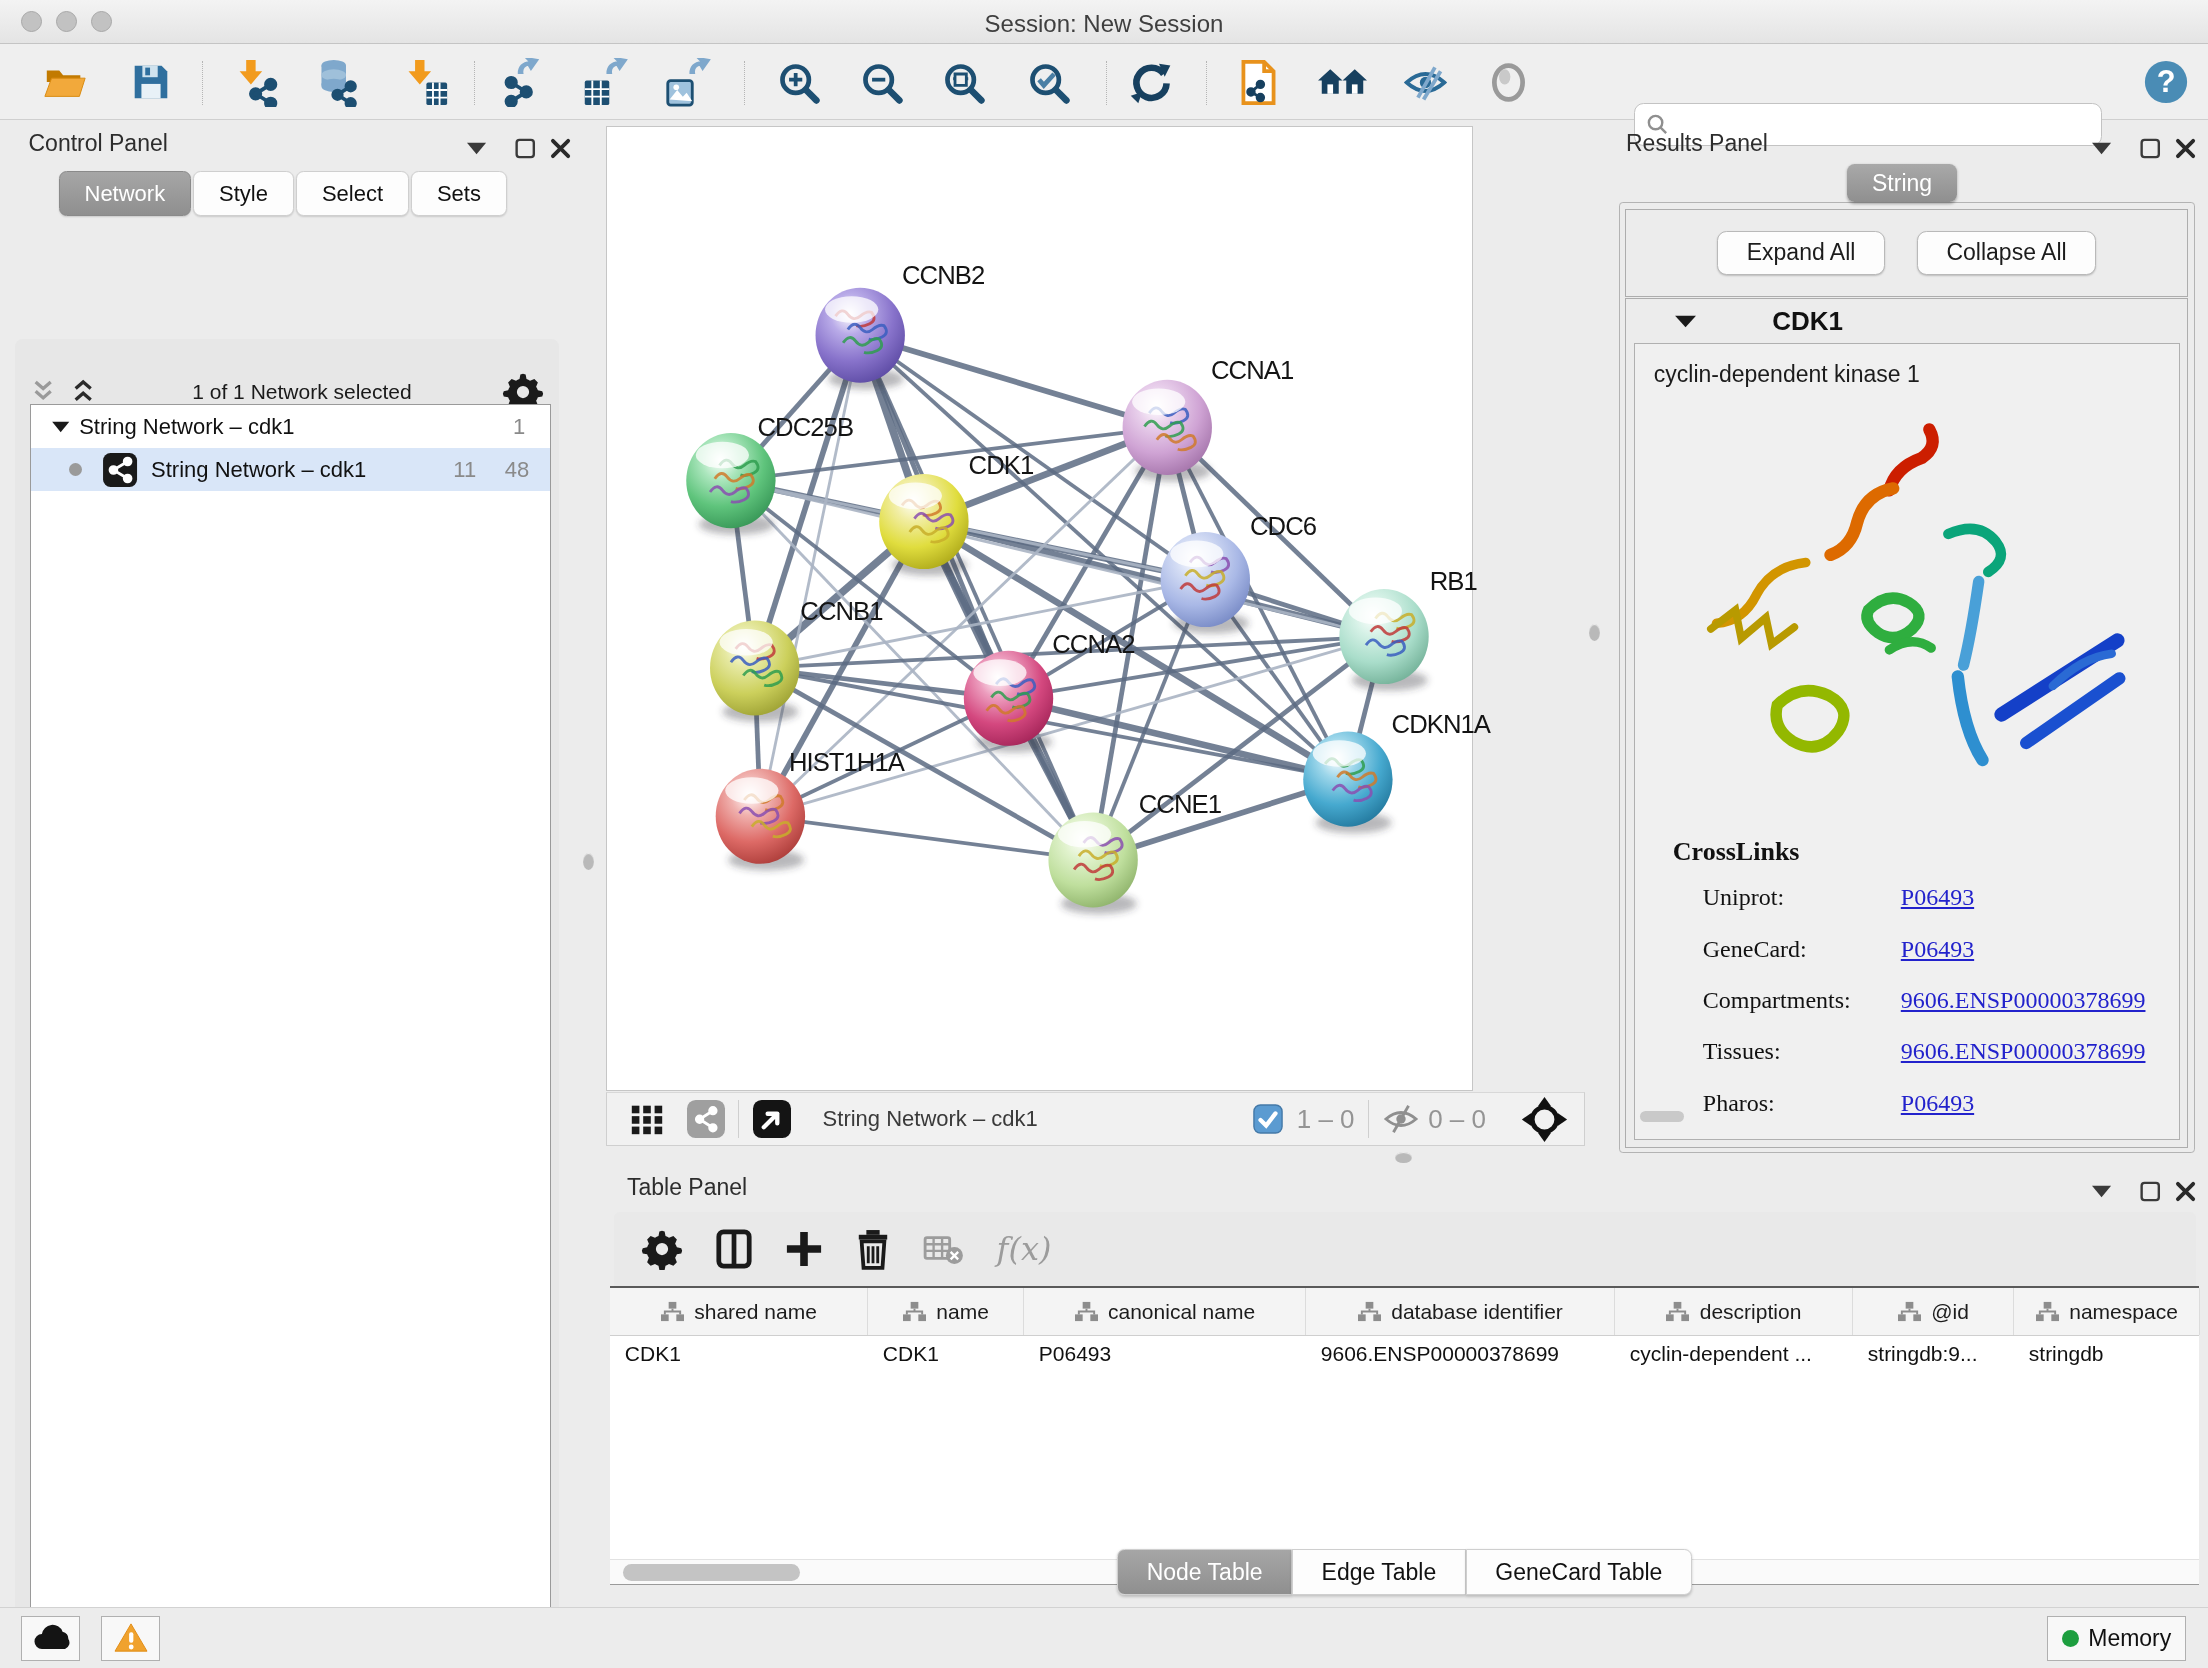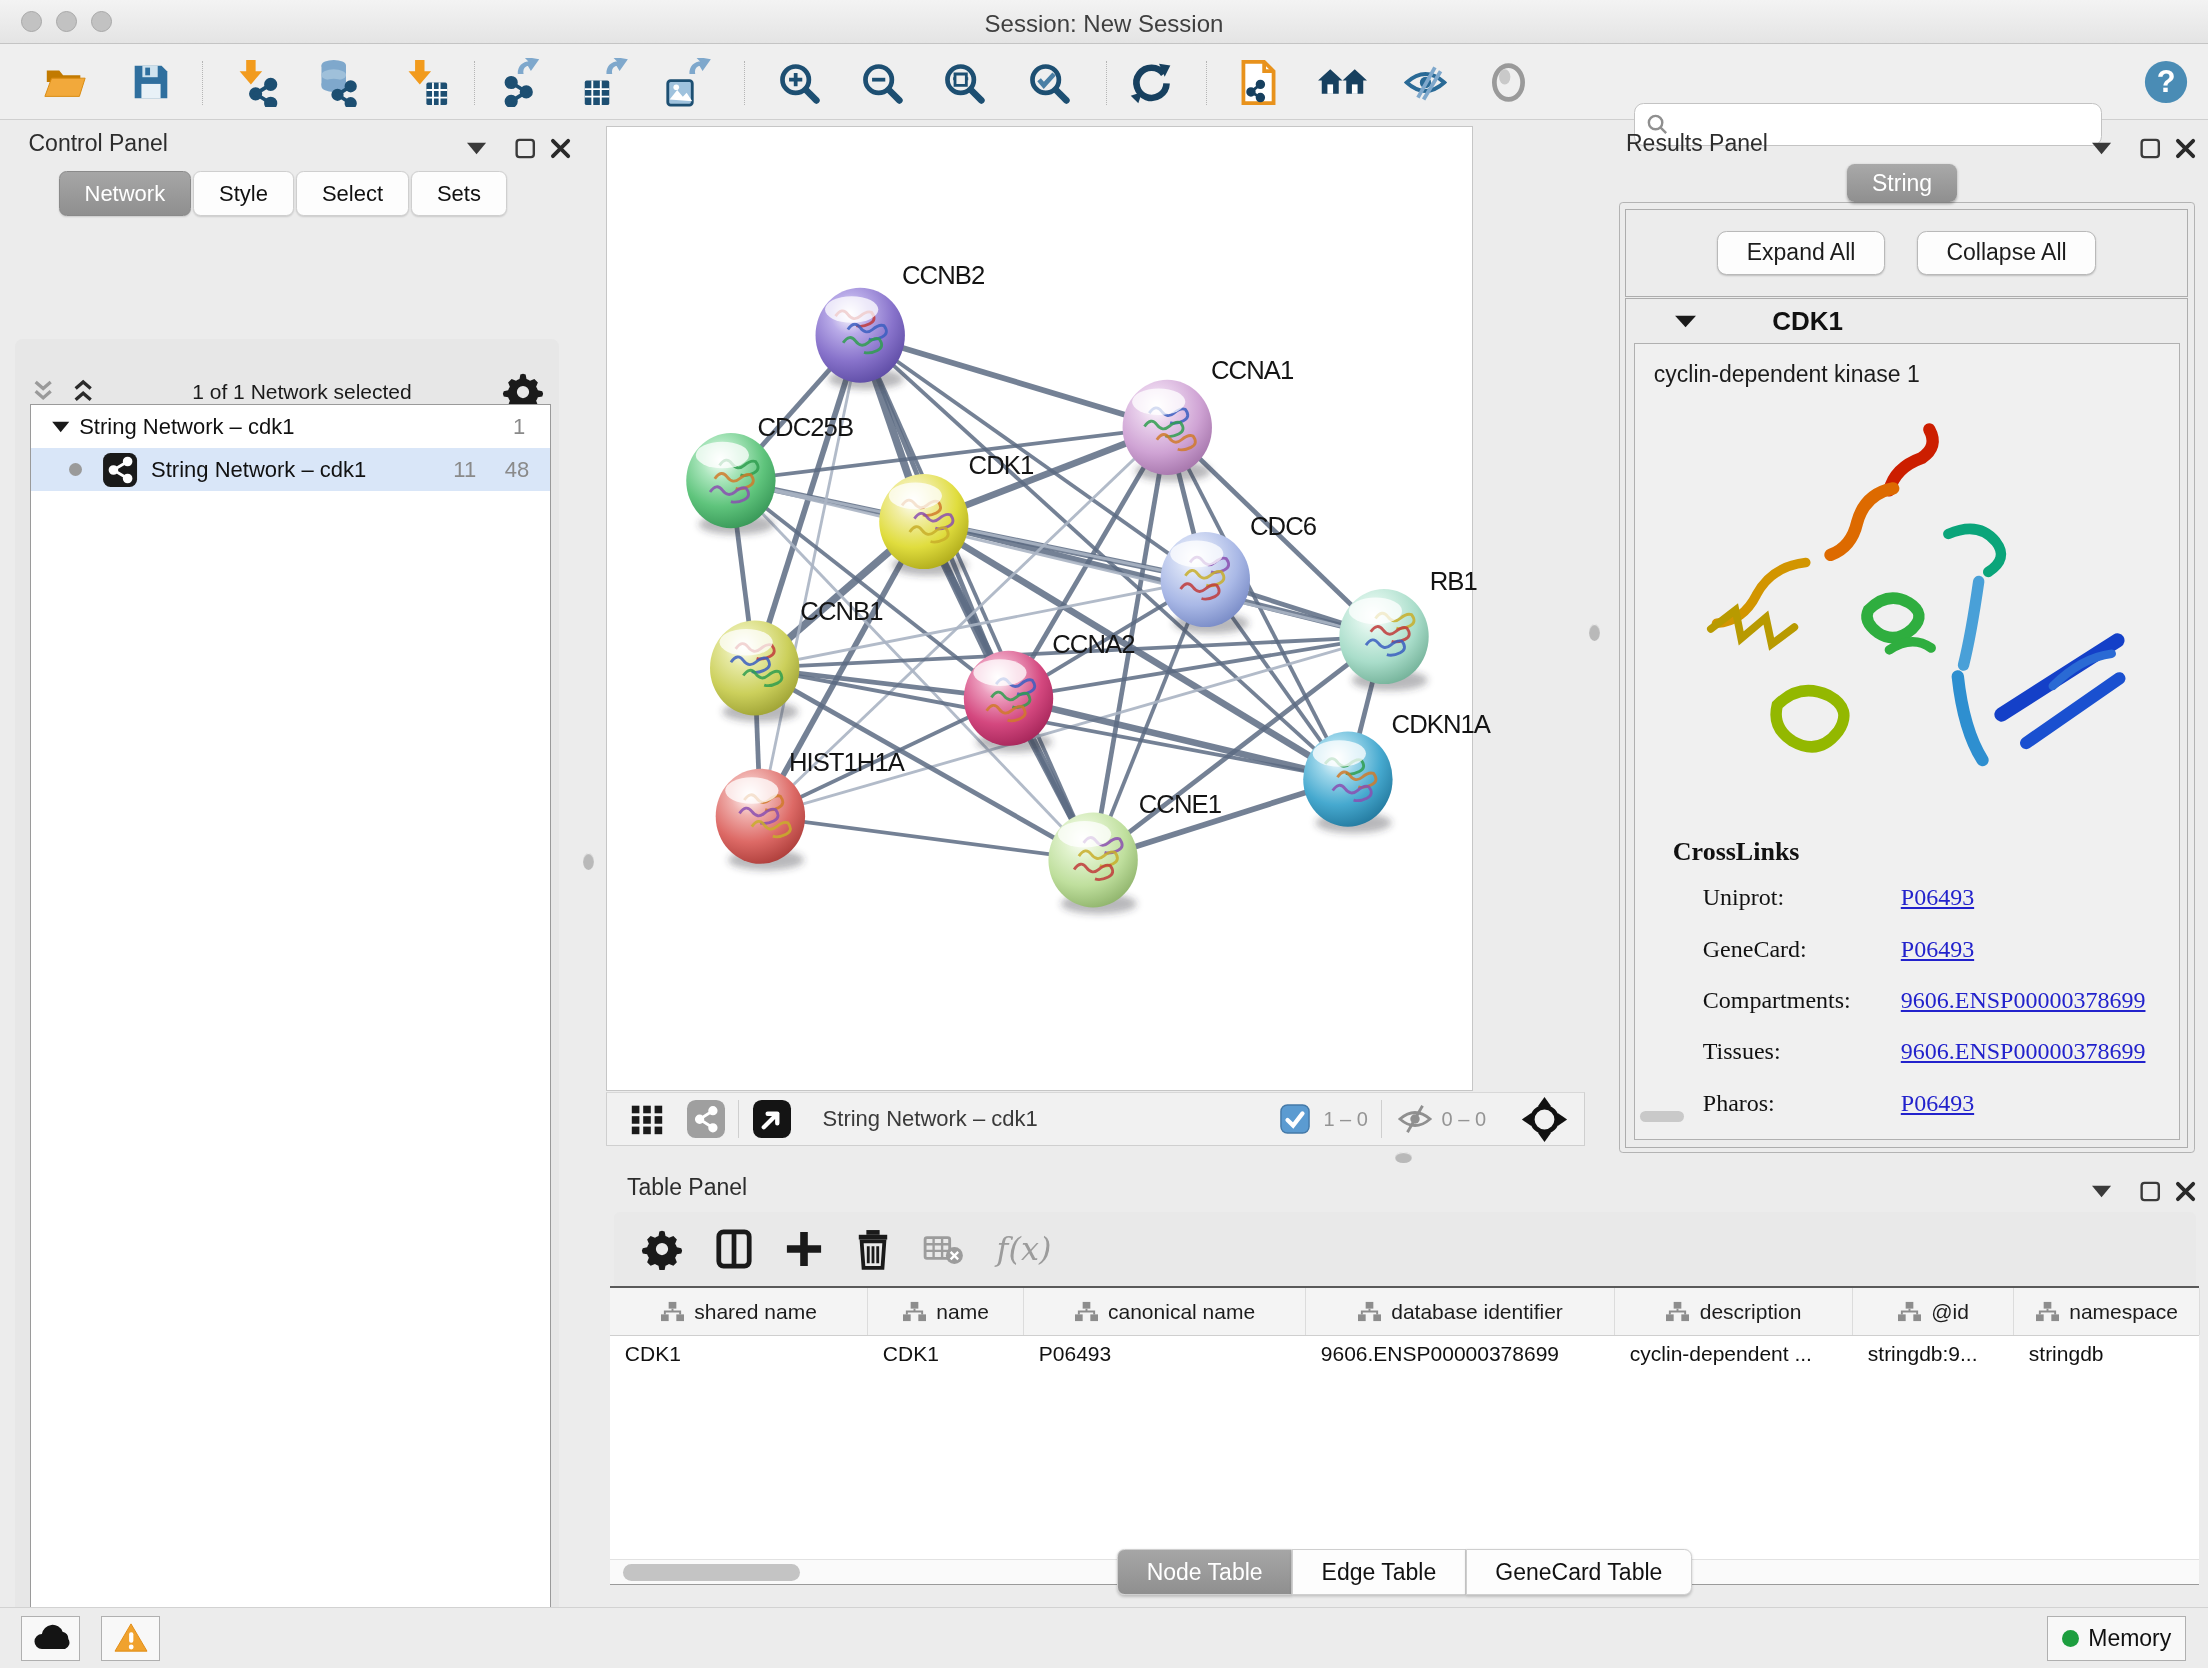--- a/index.html
+++ b/index.html
@@ -33,21 +33,21 @@
   #cp-status{flex:1;text-align:center;font-size:21px;color:#1a1a1a;}
   #cp-list{left:15px;top:65px;width:521px;height:1301px;background:#fff;border:1px solid #9a9a9a;}
   .tree-row{height:43px;display:flex;align-items:center;font-size:22px;color:#111;}
   .tree-row.sel{background:#d9e6f8;}
   .cnt{color:#8a8a8a;}
   
   #netview{left:606px;top:126px;width:867px;height:965px;background:#fff;border:1px solid #c6c6c6;}
   #nettool{left:606px;top:1092px;width:979px;height:54px;background:#f1f1f1;
      border:1px solid #cfcfcf;border-top:1px solid #d8d8d8;display:flex;align-items:center;}
   .ntxt{font-size:22px;color:#3a3a3a;}
-  .nstat{font-size:20px;color:#949494;}
+  .nstat{font-size:26px;color:#949494;}
   .vdiv{width:1px;height:38px;background:#cfcfcf;margin:0 13.3px;}
   .badge{width:38px;height:38px;border-radius:8.6px;display:flex;align-items:center;justify-content:center;}
   
   .sdot{background:#b9b9b9;border-radius:50%;box-shadow:inset 0 1px 1px rgba(255,255,255,.8);}
   
   #rpanel{left:1609px;top:122px;width:593px;height:1046px;}
   #rtab{left:238px;top:42px;padding:5.7px 25px;background:linear-gradient(#a9a9a9,#8f8f8f);color:#fff;
      font-size:23px;border-radius:7.6px;box-shadow:0 1.9px 2.9px rgba(0,0,0,.3);z-index:3;}
   #rbox{left:9.5px;top:80px;width:576px;height:951px;background:#ececec;border:1px solid #b3b3b3;border-radius:3.8px;}
   #rbtns{left:5.7px;top:5.7px;width:563px;height:88px;border:1px solid #adadad;display:flex;align-items:center;justify-content:center;gap:32px;}

